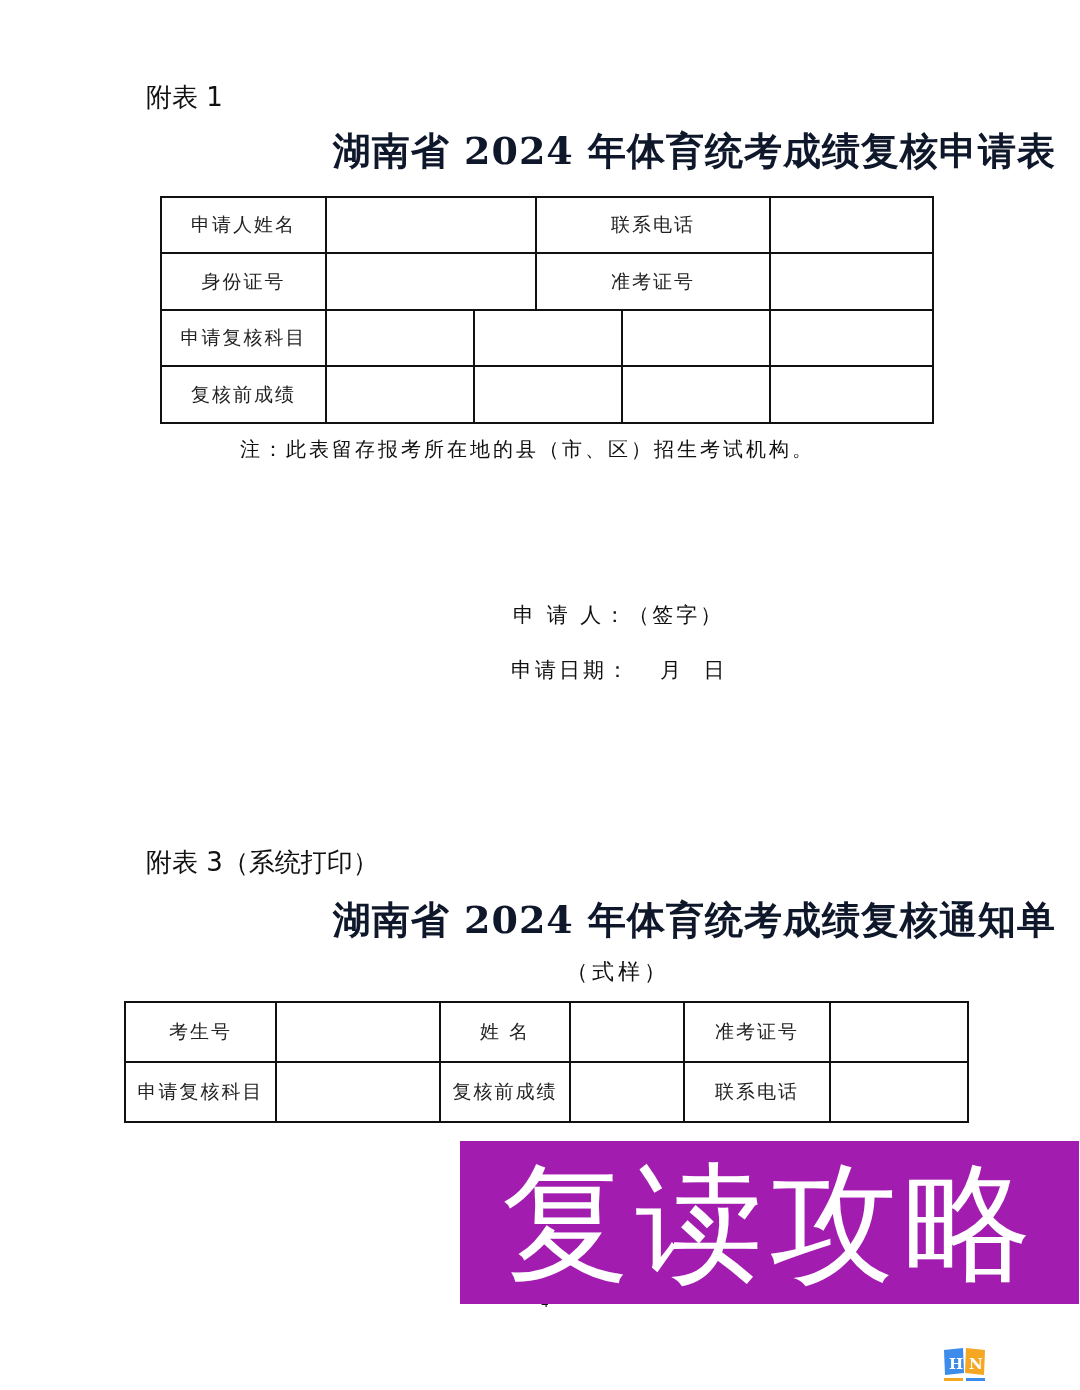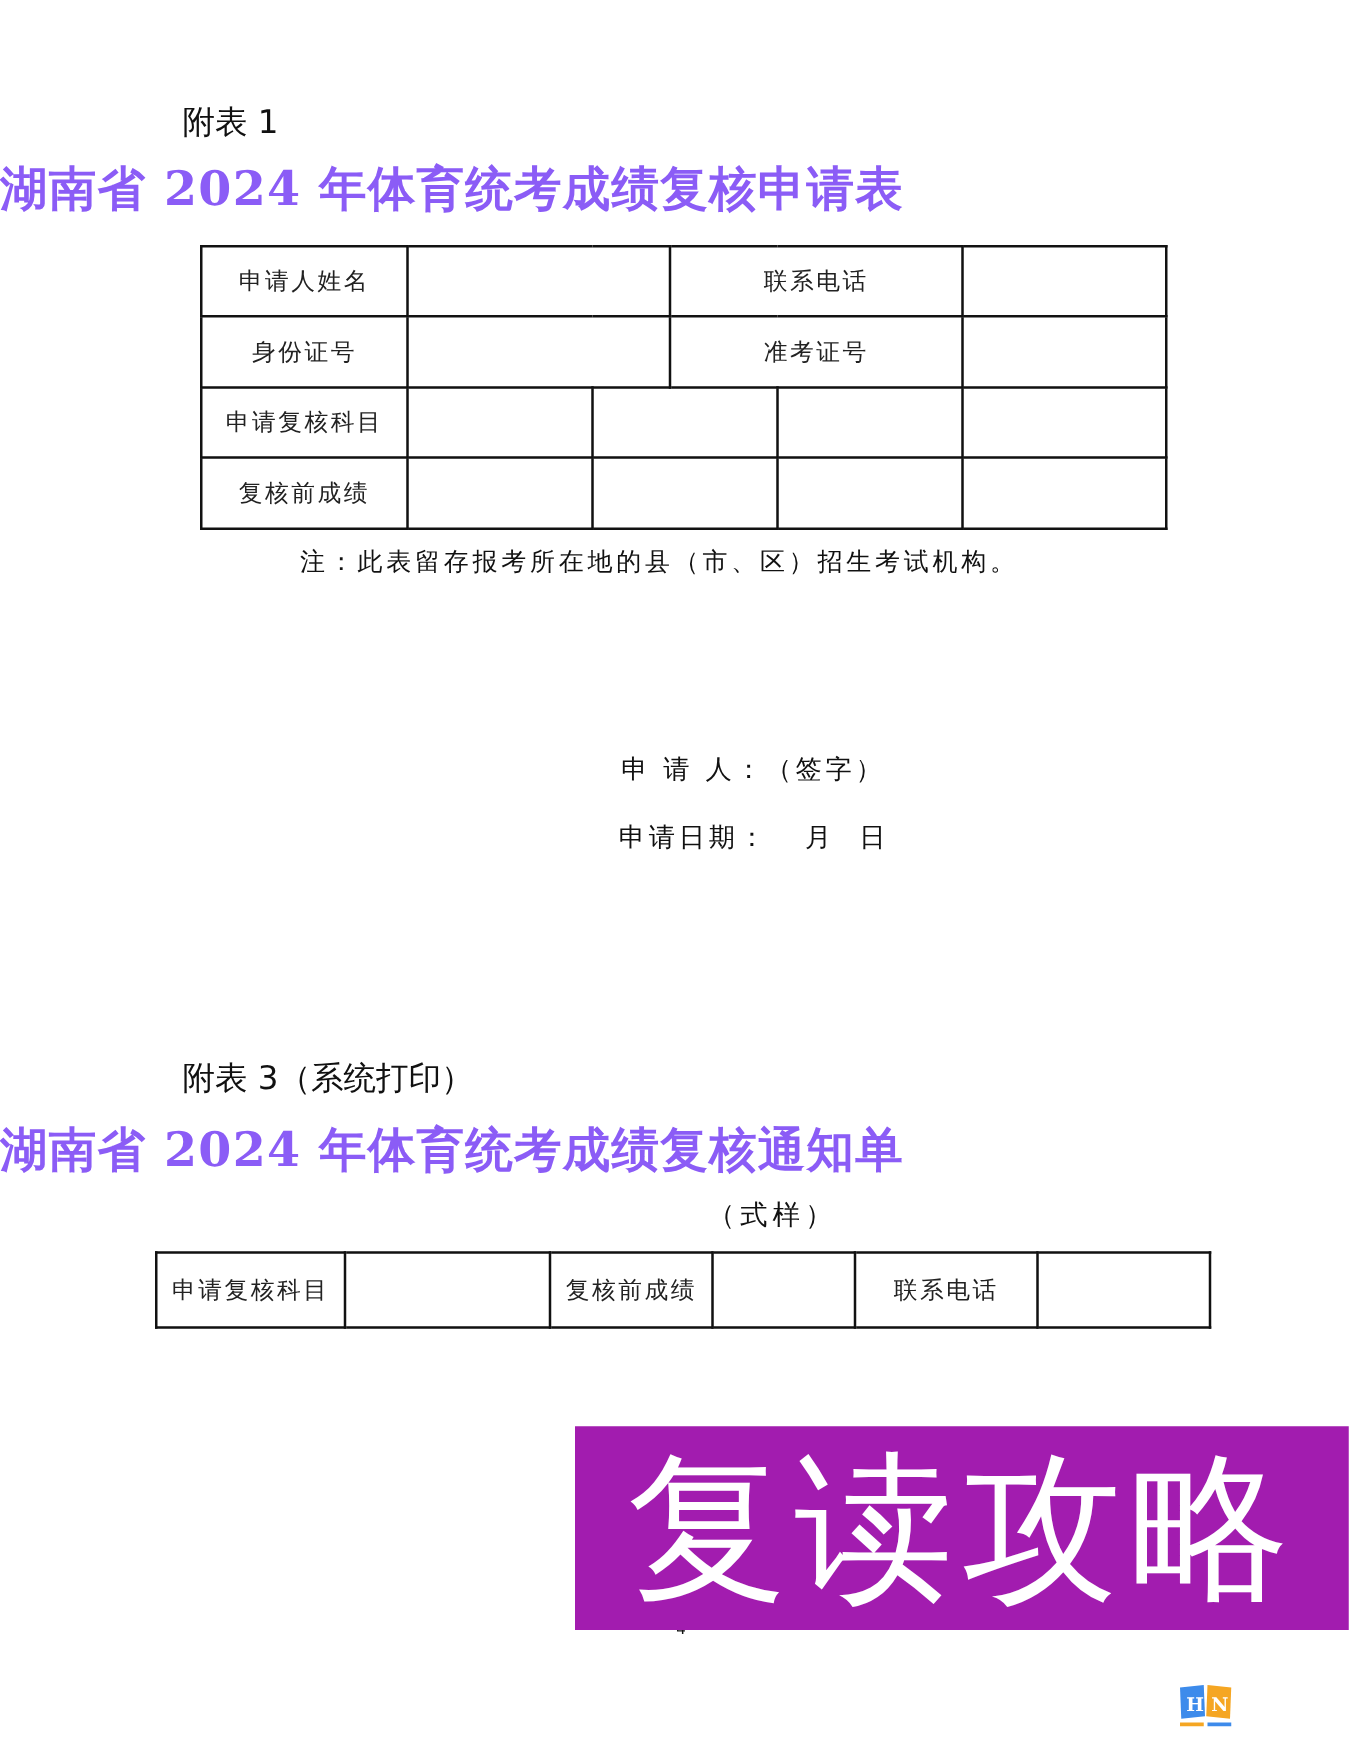--- a/index.html
+++ b/index.html
@@ -1,33 +1,33 @@
 <!DOCTYPE html>
 <html><head>
   <meta charset="utf-8">
   <style>
     * { box-sizing: border-box; margin: 0; padding: 0; }
     html, body { width: 1080px; height: 1390px; background: #ffffff; overflow: hidden; }
     body { position: relative; font-family: "DejaVu Sans", sans-serif; color: #111; }
 
     .annex-label { position: absolute; font-size: 26px; color: #111; letter-spacing: 0px; }
     .doc-title {
-      position: absolute; left: 0; width: 1056px; text-align: left;
-      font-family: "DejaVu Serif", serif; font-weight: bold; font-size: 38px; color: #8b5cf6;
+      position: absolute; left: 0; width: 1056px; text-align: right;
+      font-family: "DejaVu Serif", serif; font-weight: bold; font-size: 38px; color: #0f172a;
       letter-spacing: 1px;
     }
 
     table.form { position: absolute; border-collapse: collapse; table-layout: fixed; }
     table.form td {
       border: 2px solid #111; font-size: 19px; text-align: center; vertical-align: middle;
       color: #222; letter-spacing: 2px;
     }
 
     .note { position: absolute; left: 240px; top: 436px; font-size: 20px; letter-spacing: 3px; color: #111; }
-    .sig { position: absolute; font-size: 21px; color: #111; letter-spacing: 3px; }
+    .sig { position: absolute; font-size: 21px; color: #111; letter-spacing: 3px; margin-left: 16px; }
 
     .subtitle { position: absolute; left: 550px; top: 957px; font-size: 22px; letter-spacing: 4px; color: #111; margin-left: 16px; }
 
     .page-num { position: absolute; left: 541px; top: 1296px; font-size: 12px; color: #111; }
 
     .banner {
       position: absolute; left: 460px; top: 1141px; width: 619px; height: 163px;
       background: #a21caf; display: flex; align-items: center; justify-content: center;
     }
     .banner span {
@@ -94,20 +94,28 @@
 <table class="form" style="left:124px; top:1001px; width:843px;">
   <colgroup>
     <col style="width:151px">
       <col style="width:164px">
       <col style="width:130px">
       <col style="width:114px">
       <col style="width:146px">
       <col style="width:138px">
   </colgroup>
   <tbody>
+      <tr style="height:60px">
+    <td>考生号</td>
+    <td></td>
+    <td>姓 名</td>
+    <td></td>
+    <td>准考证号</td>
+    <td></td>
+  </tr>
   <tr style="height:60px">
     <td>申请复核科目</td>
     <td></td>
     <td>复核前成绩</td>
     <td></td>
     <td>联系电话</td>
     <td></td>
   </tr>
 </tbody>
   </table>

